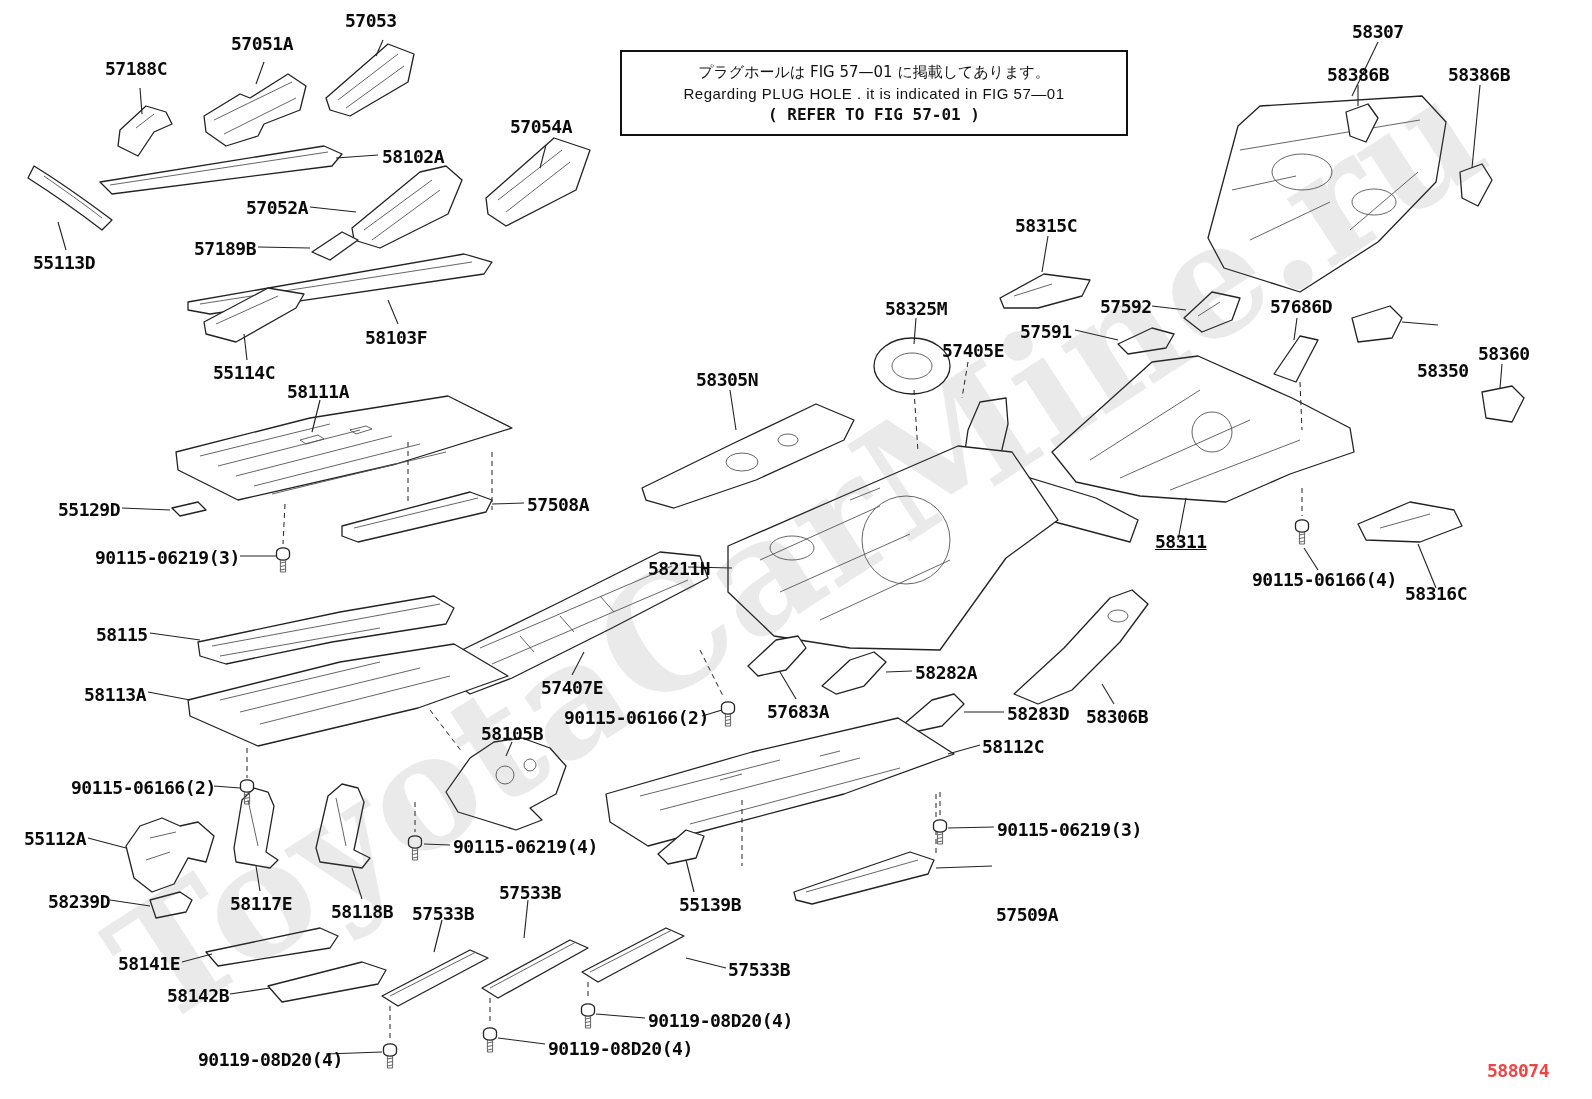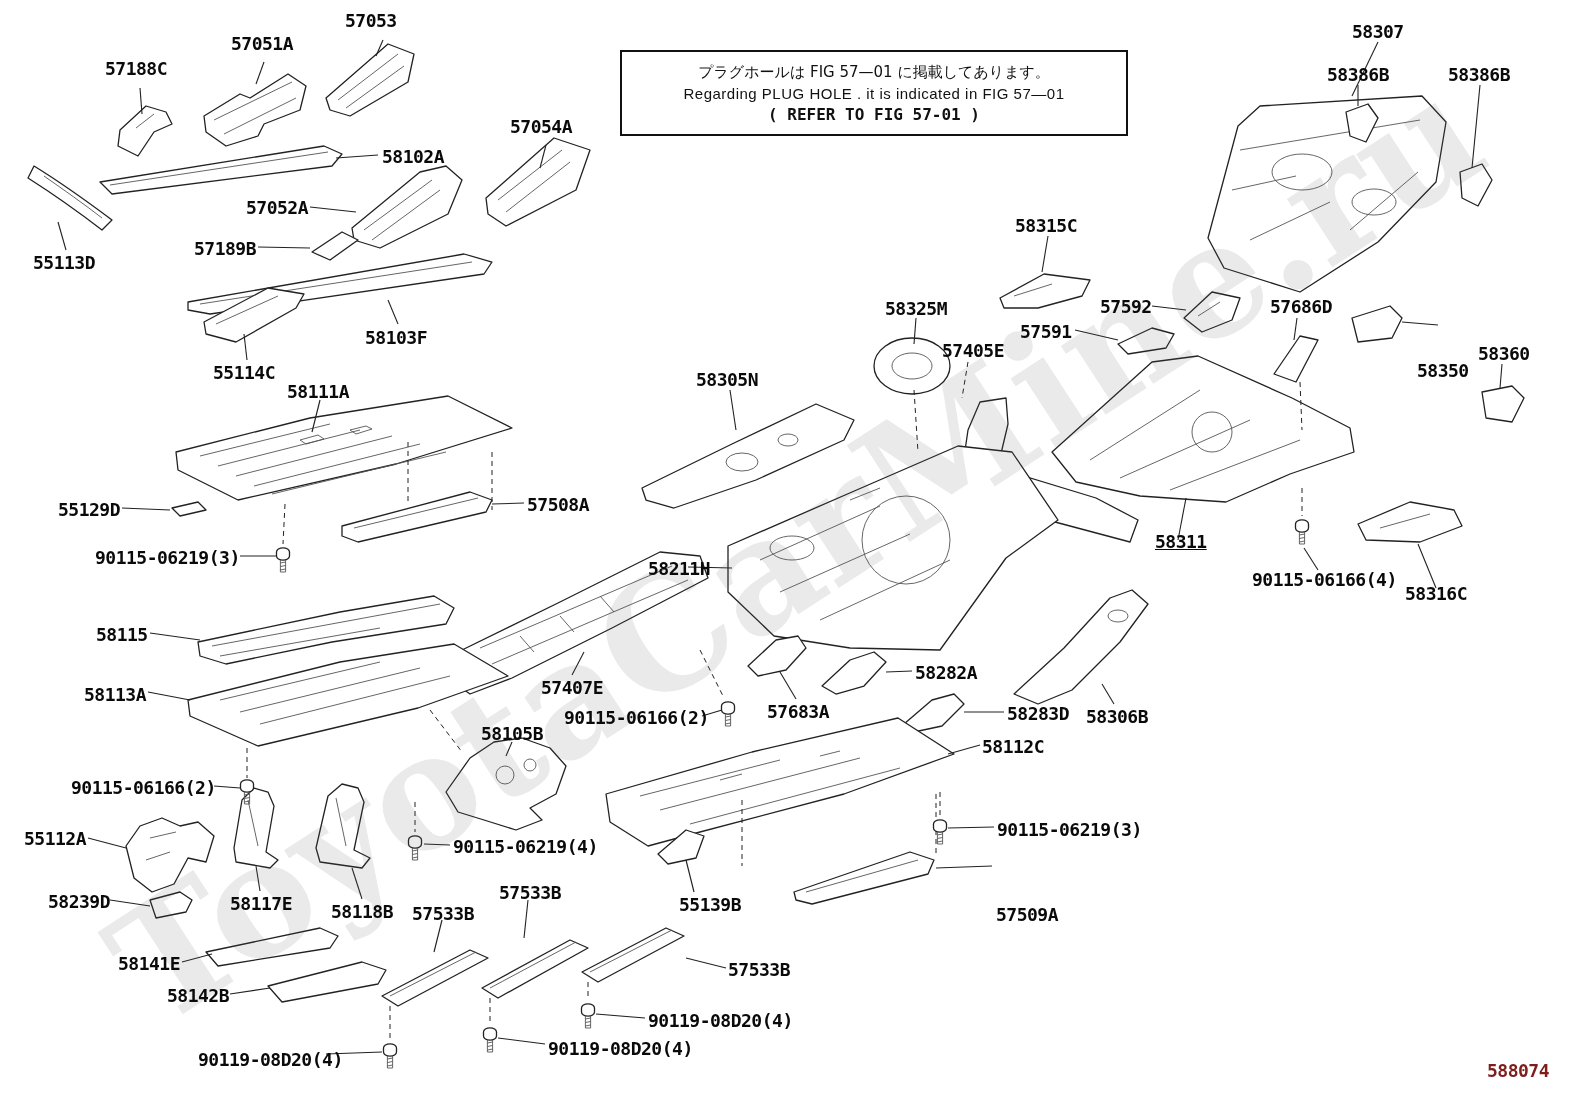--- a/index.html
+++ b/index.html
@@ -37,21 +37,21 @@
   }
   .watermark {
     transform:rotate(-33deg);
     font:bold 158px "DejaVu Serif", serif;
     color:rgba(90,90,90,0.13);
     white-space:nowrap;
   }
 
   .diagram-number {
     position:absolute; left:1487px; top:1060px;
-    font:bold 18px "DejaVu Sans Mono", monospace; color:#7f1d1d; letter-spacing:-0.5px;
+    font:bold 18px "DejaVu Sans Mono", monospace; color:#ef4444; letter-spacing:-0.5px;
   }
 </style>
 </head>
 <body>
 
 <div class="stage">
 
   <svg class="diagram" width="1592" height="1099" viewBox="0 0 1592 1099">
     <defs>
       <g id="screw">

